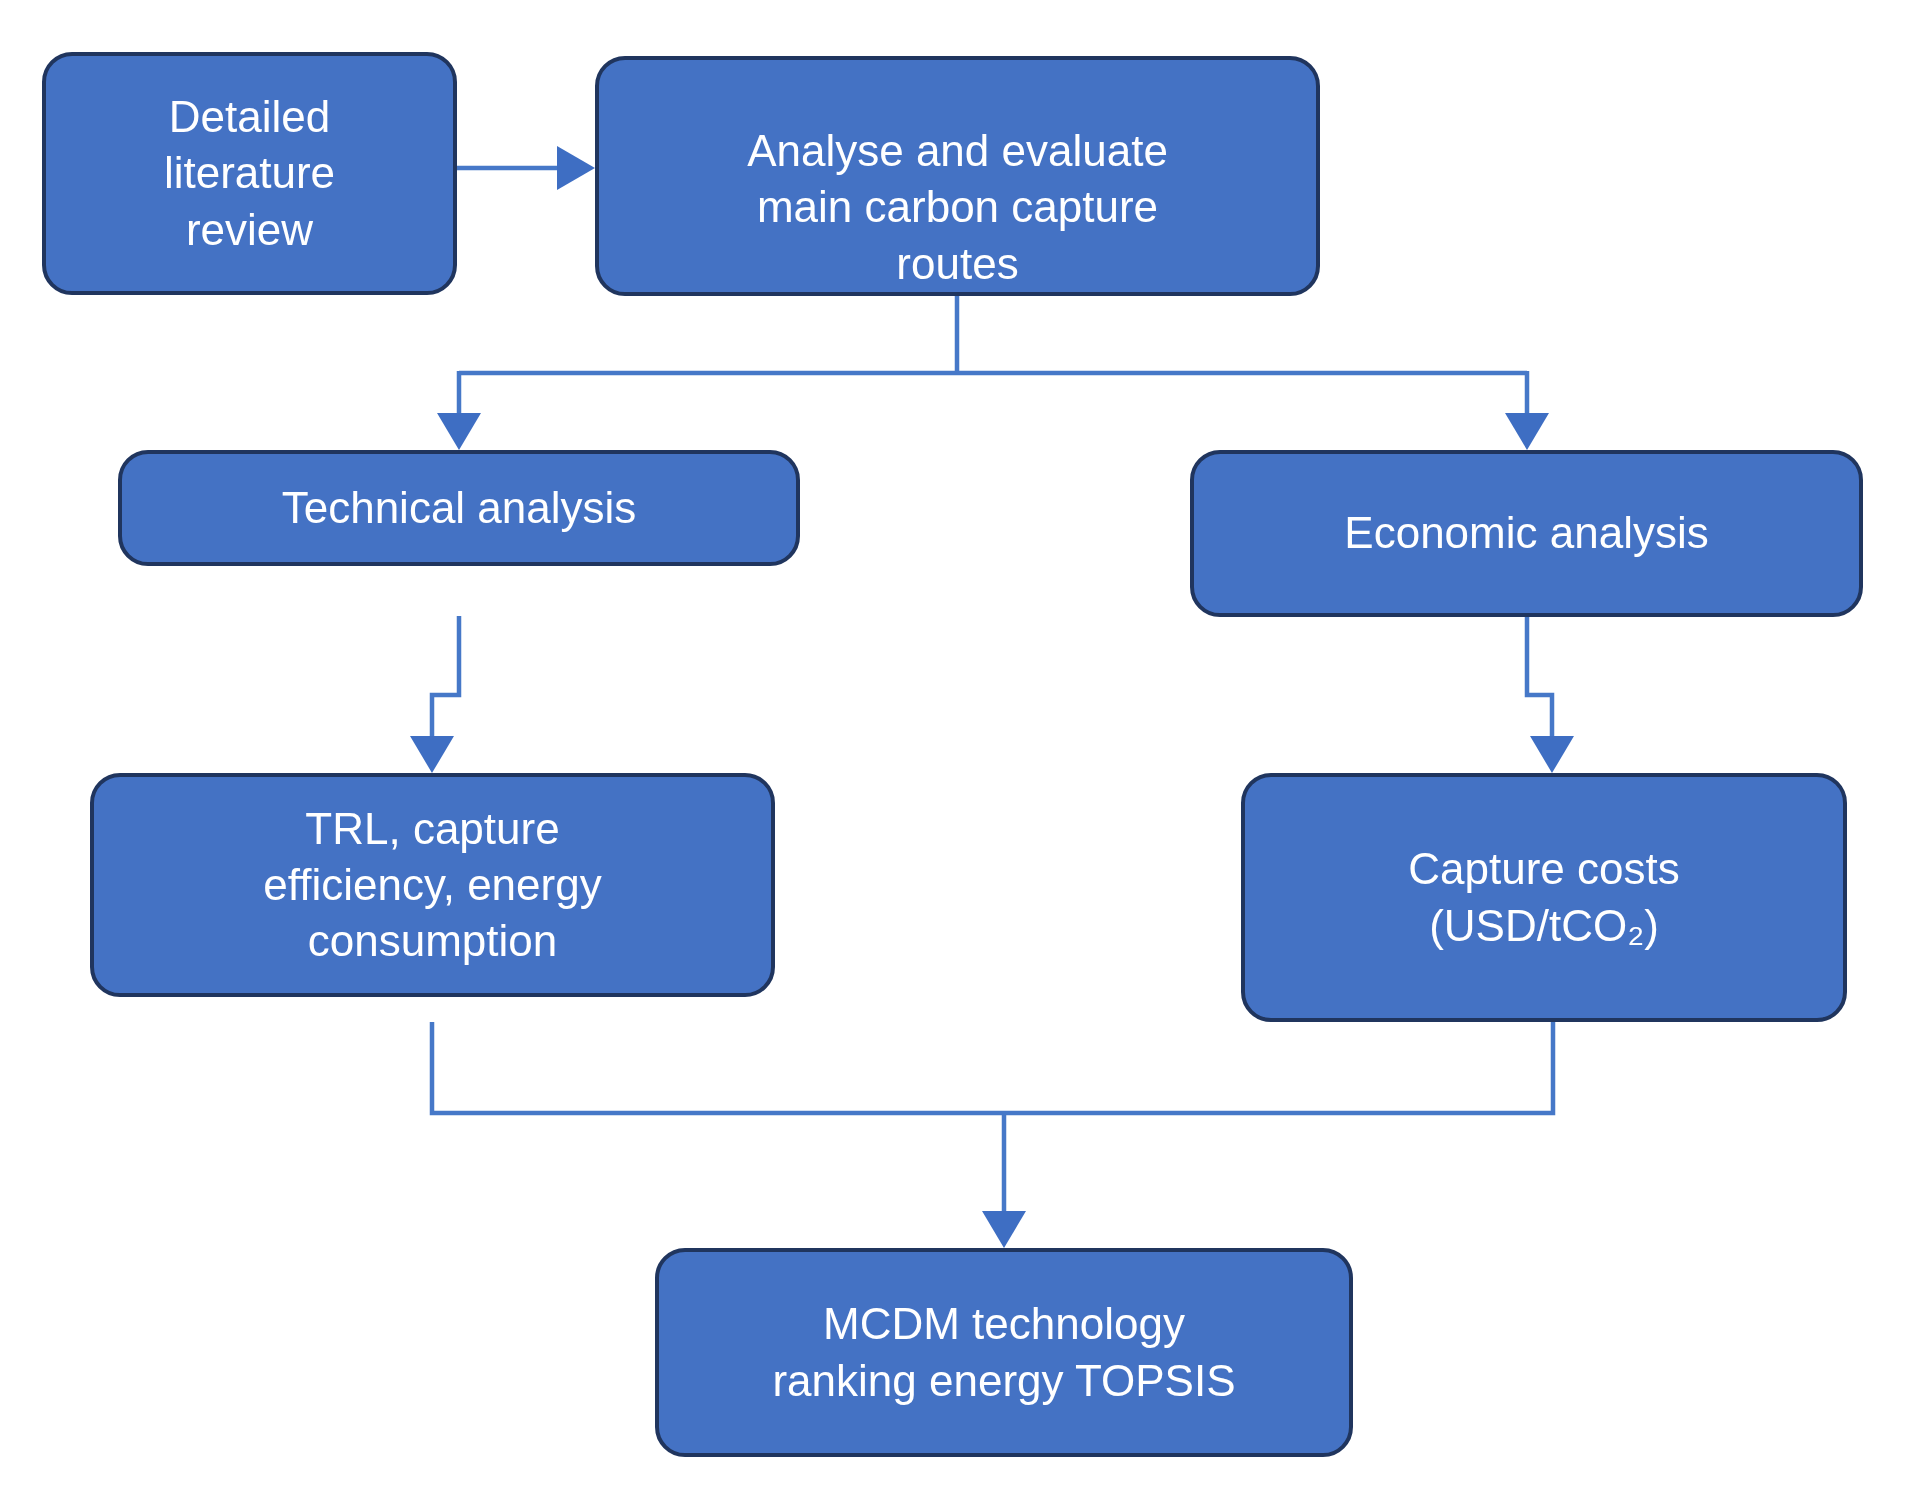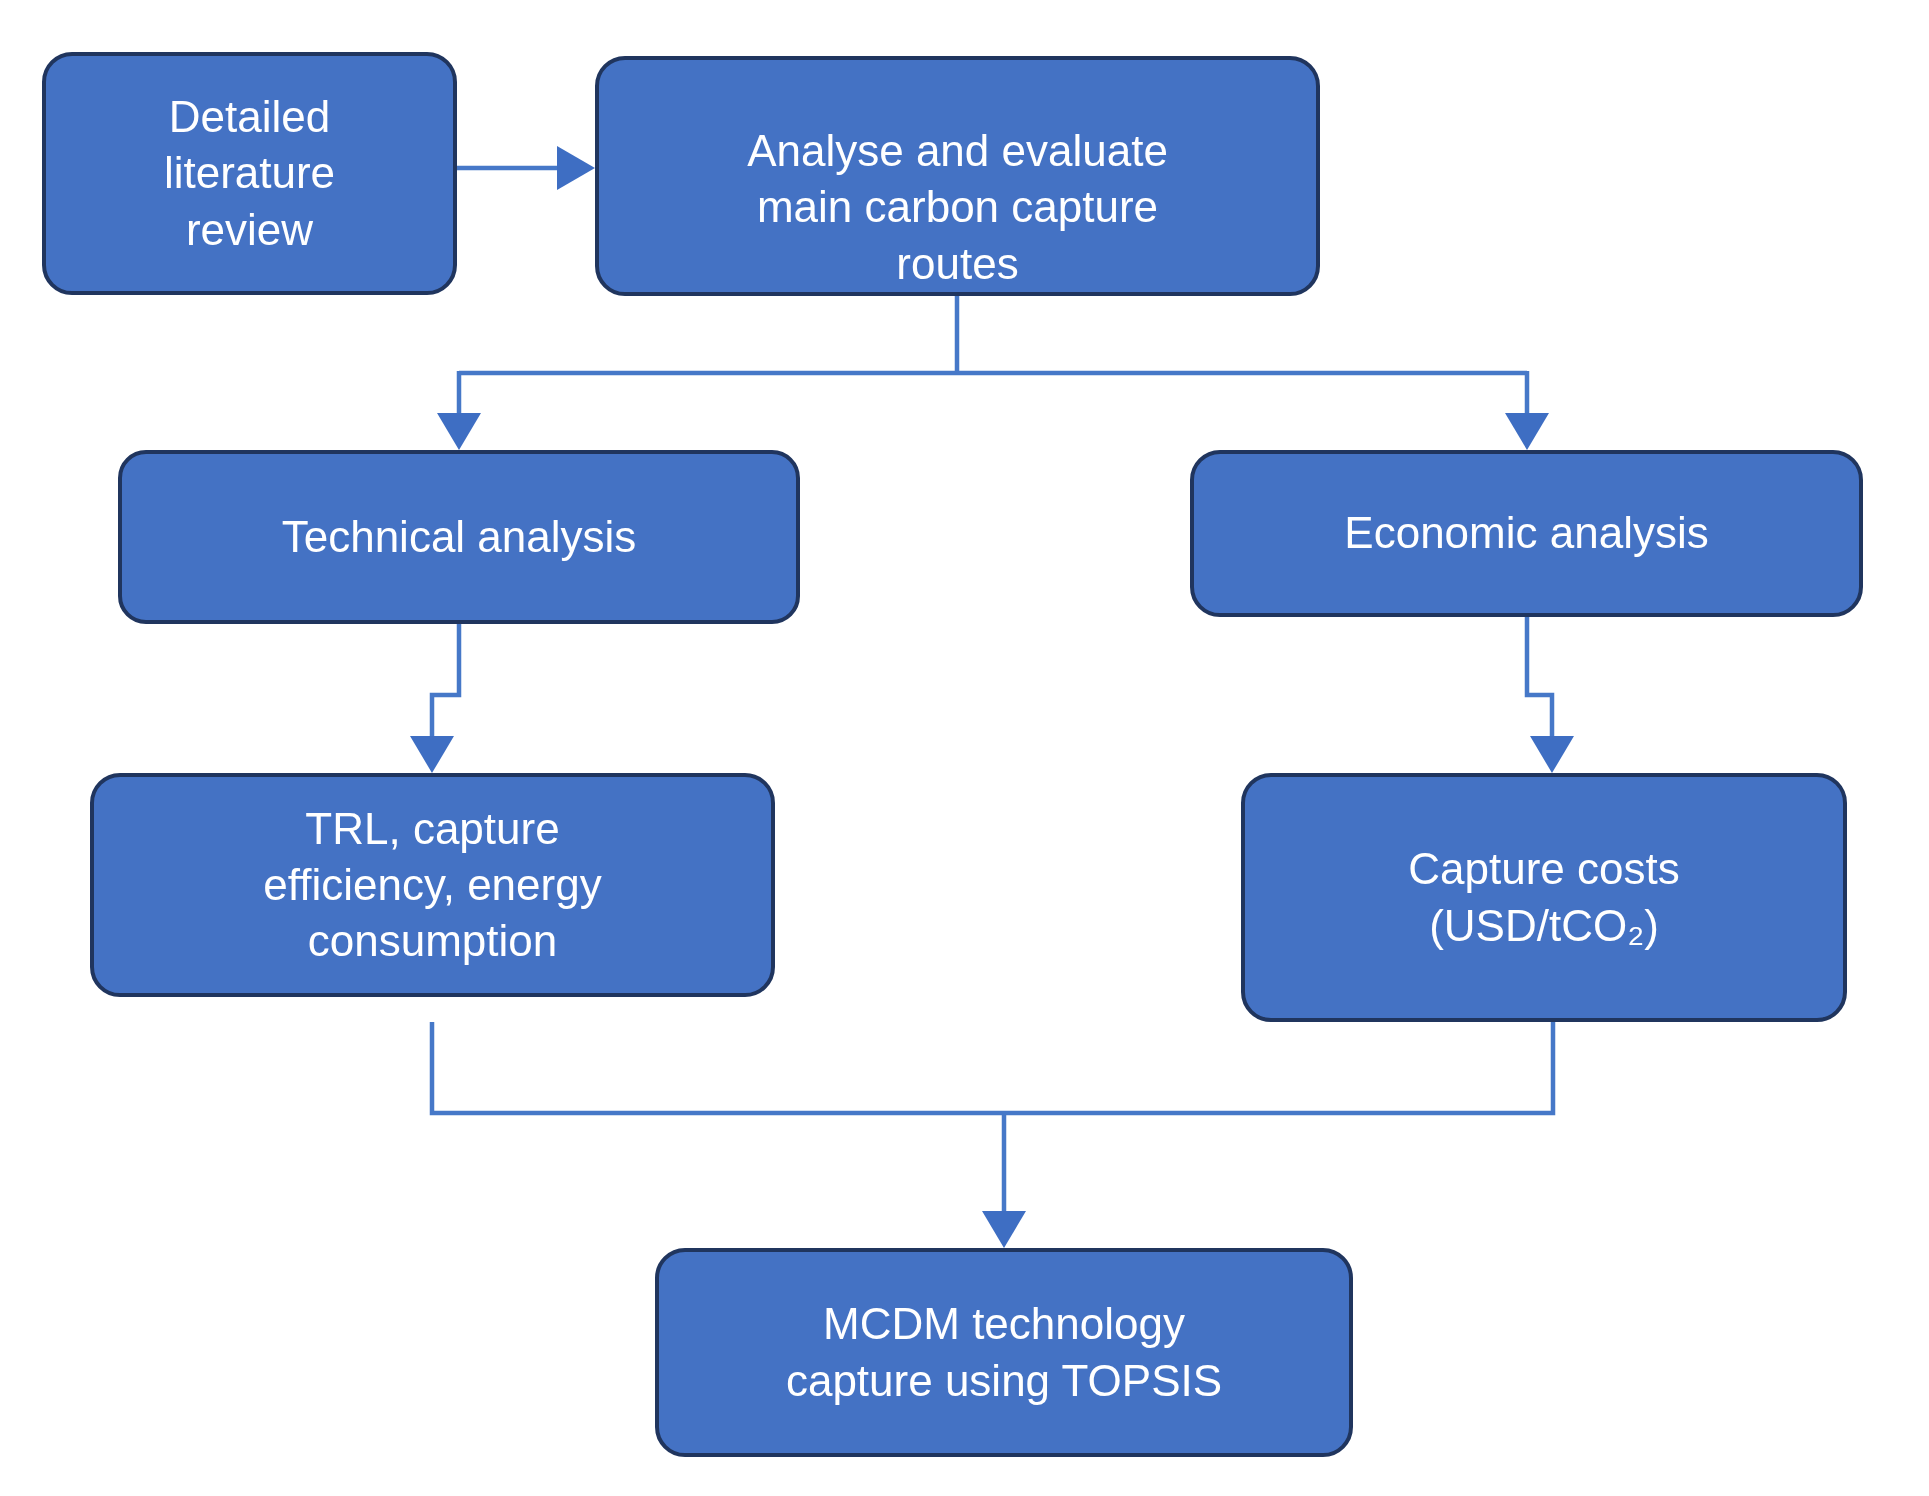--- a/index.html
+++ b/index.html
@@ -83,37 +83,37 @@
 literature
 review</div>
   </div>
 
   <div class="flow-box" style="left:595px; top:56px; width:725px; height:240px;align-items:flex-end;">
     <div class="label">Analyse and evaluate
 main carbon capture
 routes</div>
   </div>
 
-  <div class="flow-box" style="left:118px; top:450px; width:682px; height:174px;border-radius:28px;">
+  <div class="flow-box" style="left:118px; top:450px; width:682px; height:116px;">
     <div class="label">Technical analysis</div>
   </div>
 
   <div class="flow-box" style="left:1190px; top:450px; width:673px; height:167px;">
     <div class="label">Economic analysis</div>
   </div>
 
   <div class="flow-box" style="left:90px; top:773px; width:685px; height:224px;">
     <div class="label">TRL, capture
 efficiency, energy
 consumption</div>
   </div>
 
   <div class="flow-box" style="left:1241px; top:773px; width:606px; height:249px;justify-content:center;">
     <div class="label">Capture costs
 (USD/tCO₂)</div>
   </div>
 
   <div class="flow-box" style="left:655px; top:1248px; width:698px; height:209px;">
     <div class="label">MCDM technology
-capture using TOPSIS</div>
+ranking energy TOPSIS</div>
   </div>
 
 </div>
 
 </body></html>

